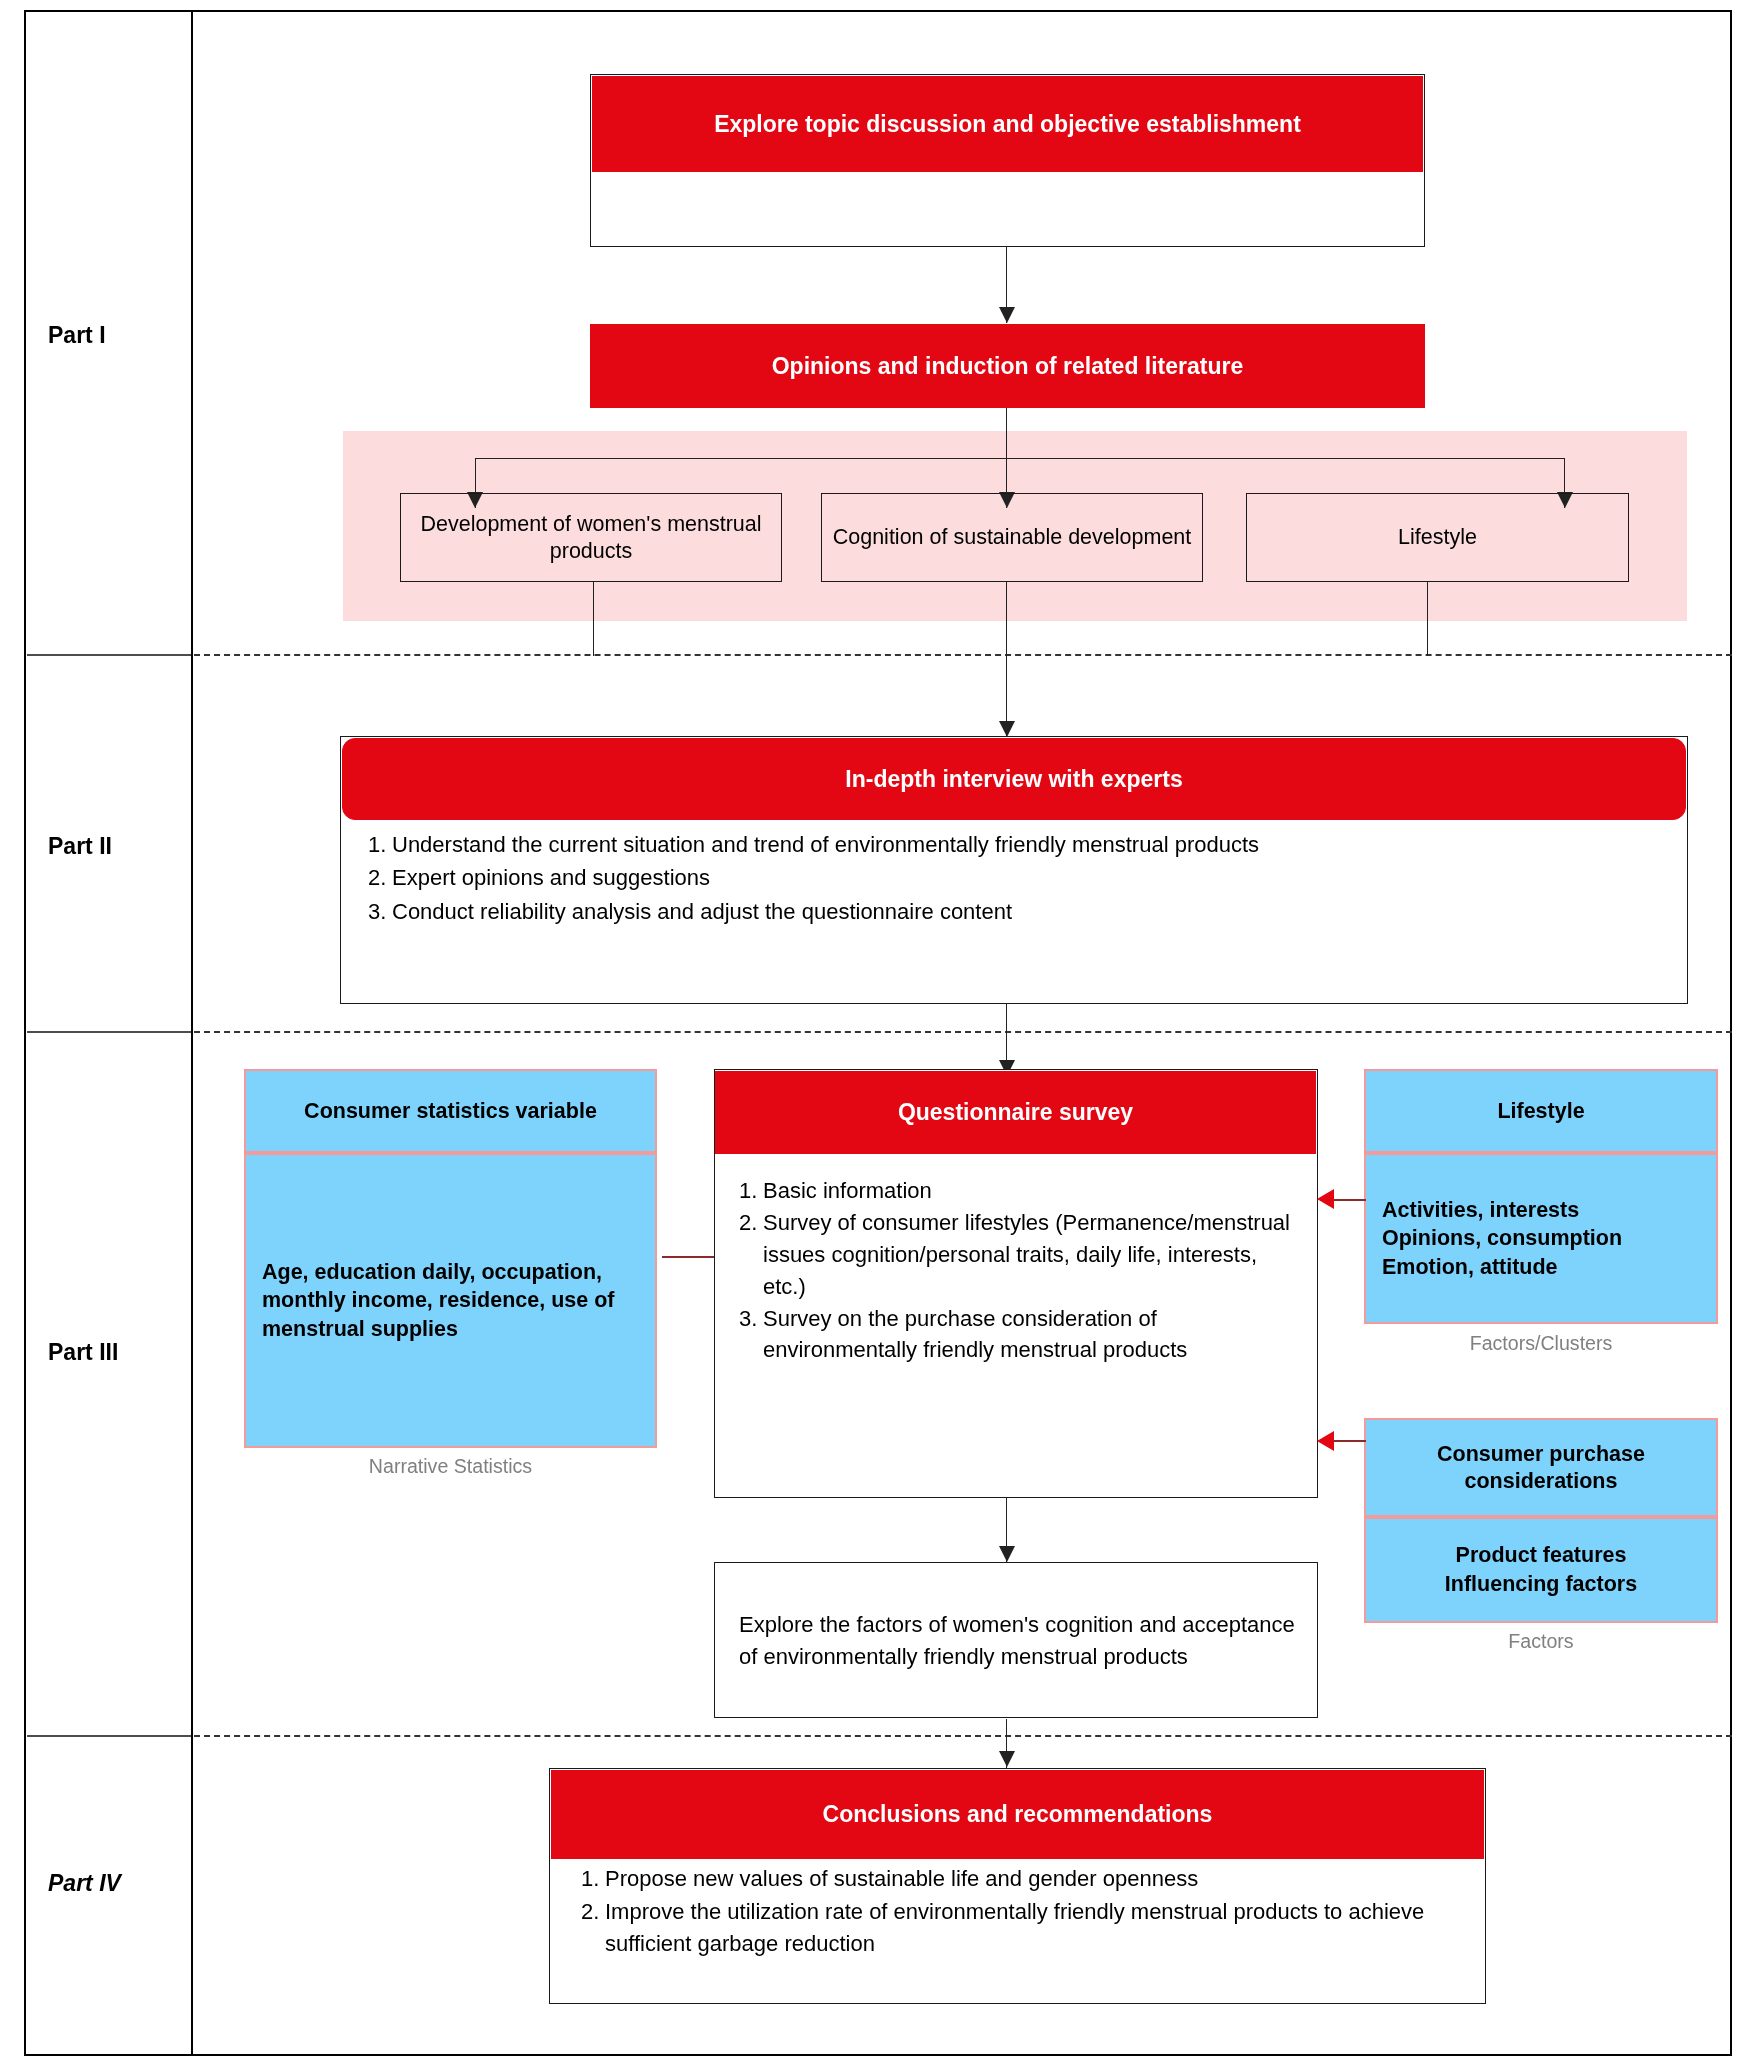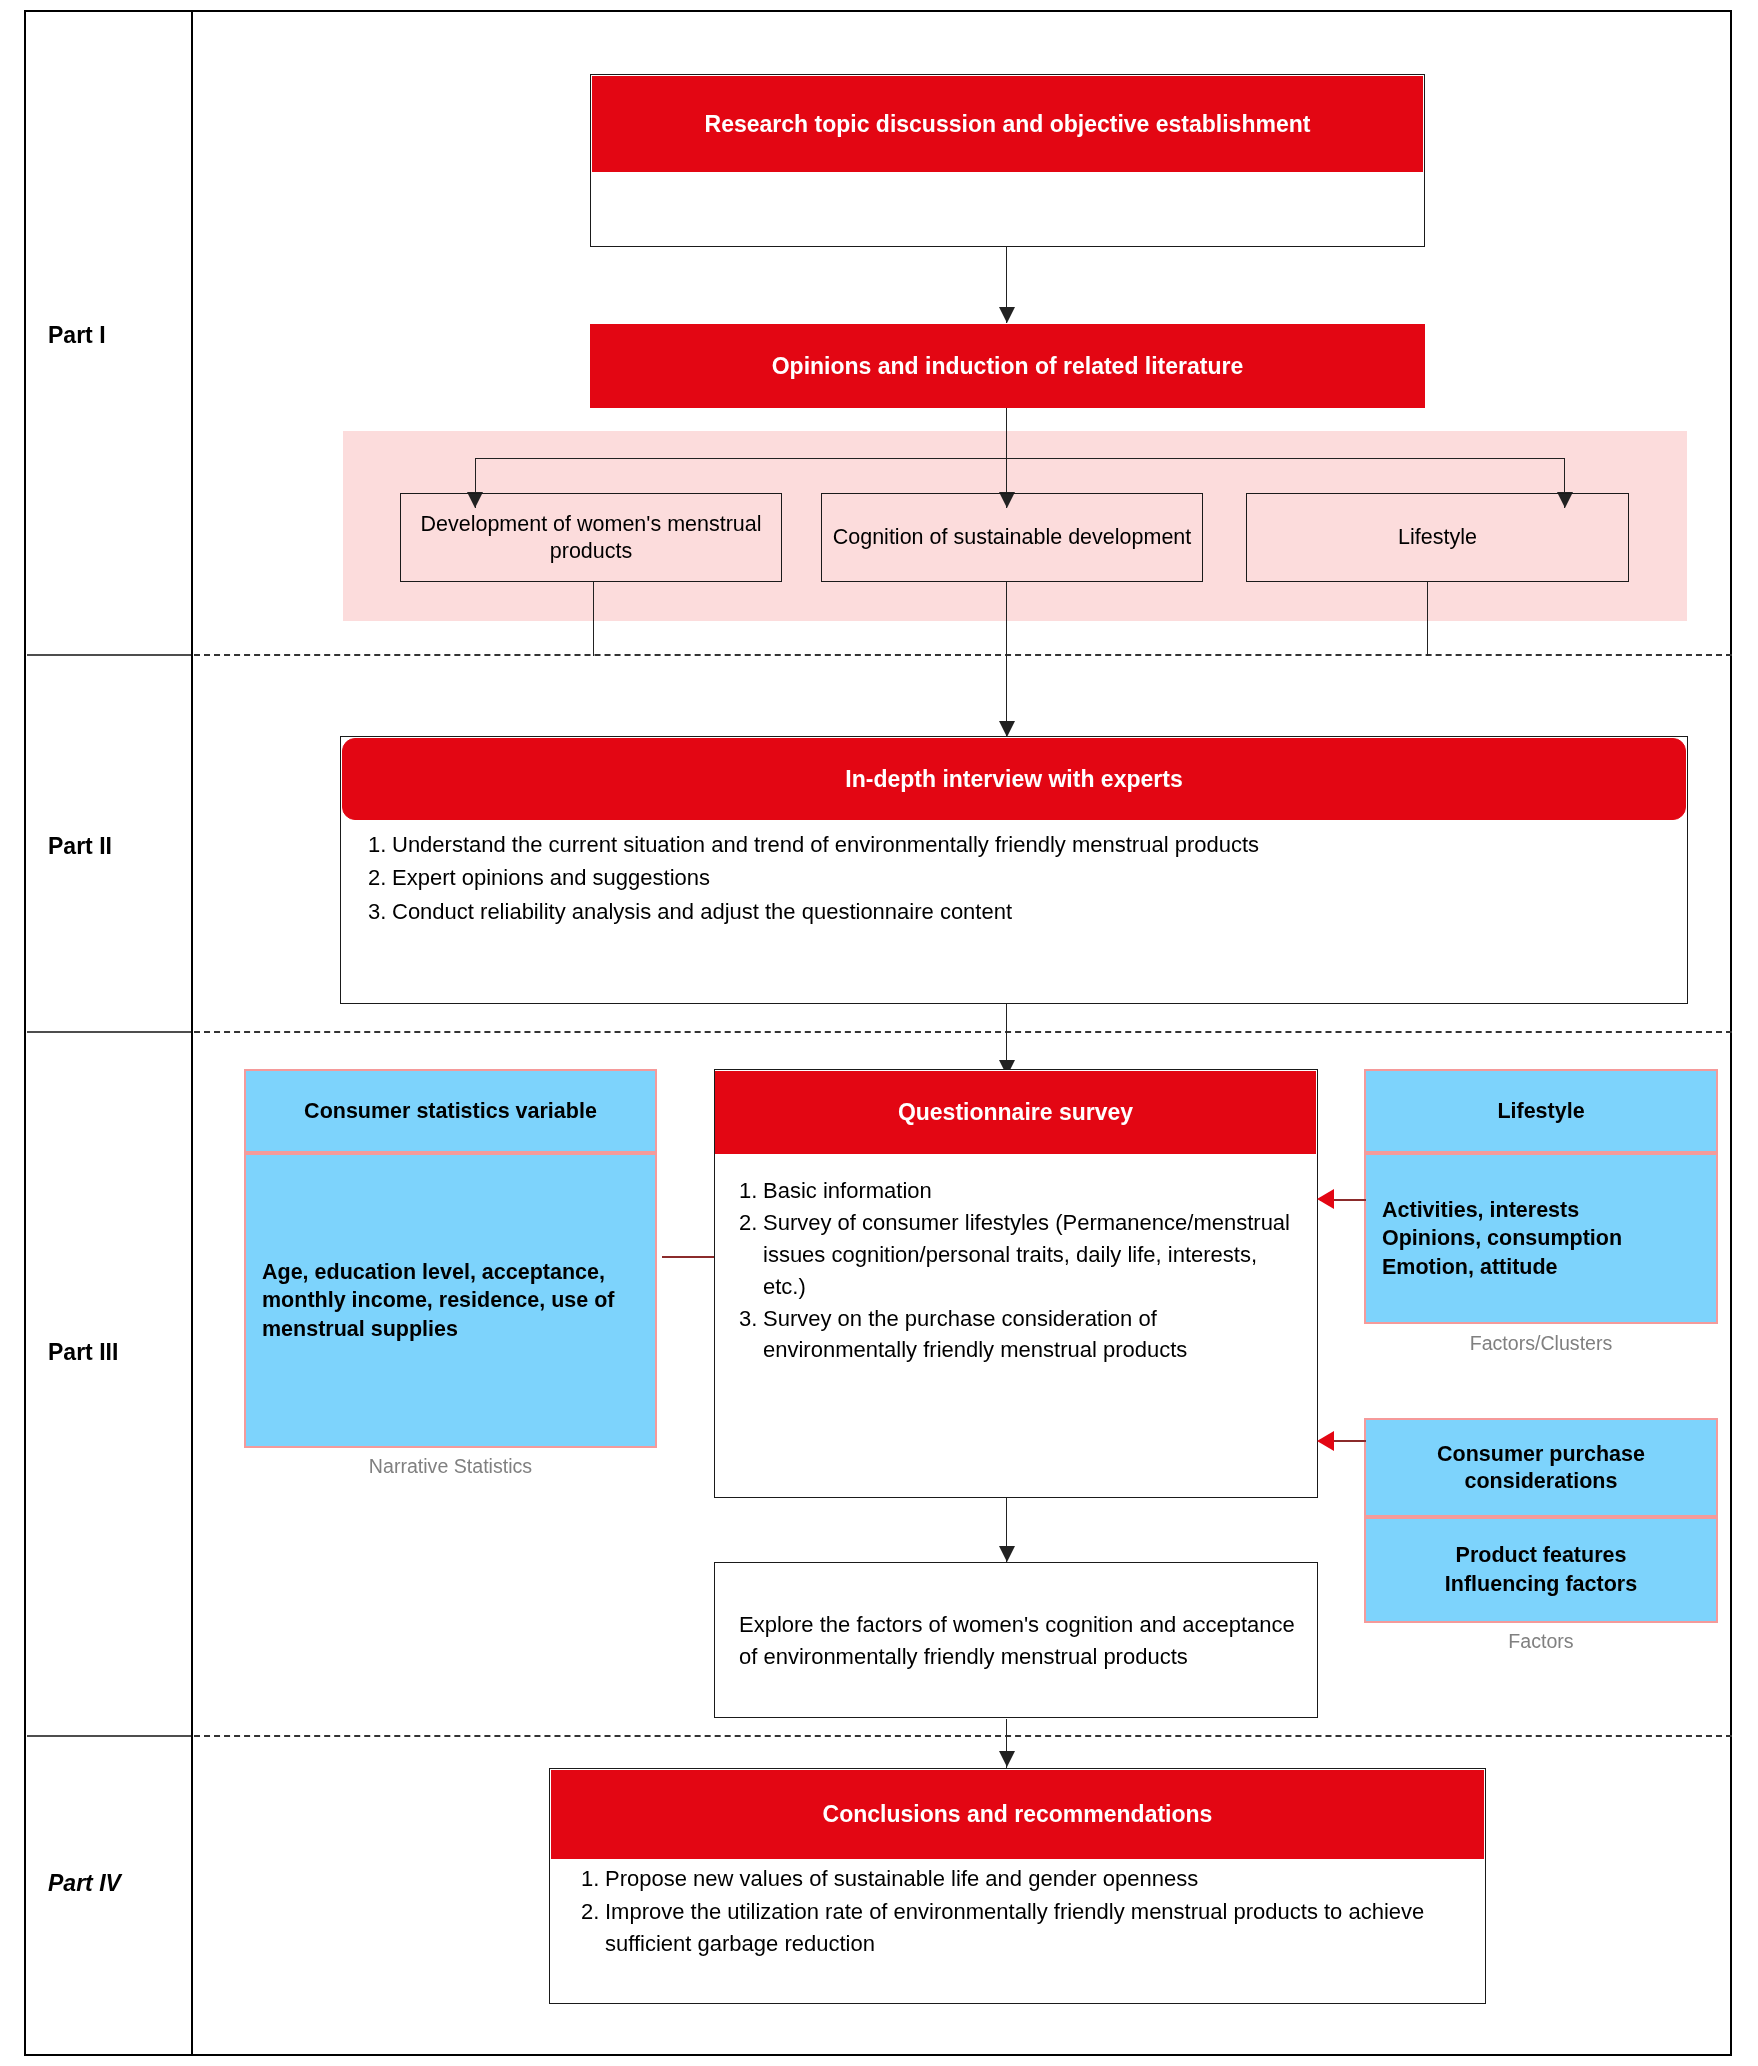--- a/index.html
+++ b/index.html
@@ -196,21 +196,21 @@
   <div class="row-div-right" style="top:1031px;"></div>
   <div class="row-div-left" style="top:1735px;"></div>
   <div class="row-div-right" style="top:1735px;"></div>
 
   <div class="part-label" style="top:322px;">Part I</div>
   <div class="part-label" style="top:833px;">Part II</div>
   <div class="part-label" style="top:1339px;">Part III</div>
   <div class="part-label" style="top:1870px;font-style:italic;">Part IV</div>
 
   <div class="box" style="left:590px; top:74px; width:835px; height:173px;"></div>
-  <div class="hdr" style="left:592px; top:76px; width:831px; height:96px; font-size:23px;">Research topic discussion and objective establishment</div>
+  <div class="hdr" style="left:592px; top:76px; width:831px; height:96px; font-size:23px;">Explore topic discussion and objective establishment</div>
 
   <div class="vline" style="left:1006px; top:246px; height:77px;"></div>
   <div class="arrow-down" style="left:999px; top:307px;"></div>
 
   <div class="hdr" style="left:590px; top:324px; width:835px; height:84px; font-size:23px;">Opinions and induction of related literature</div>
 
   <div class="pink-band"></div>
 
   <div class="vline" style="left:1006px; top:408px; height:51px;"></div>
   <div class="hline" style="left:475px; top:458px; width:1090px;"></div>
@@ -246,21 +246,21 @@
     <li>
         <span class="num">3.</span>
         <span class="txt">Conduct reliability analysis and adjust the questionnaire content</span>
       </li>
   </ul>
 
   <div class="vline" style="left:1006px; top:1004px; height:71px;"></div>
   <div class="arrow-down" style="left:999px; top:1060px;"></div>
 
   <div class="pk-box pk-title" style="left:244px; top:1069px; width:413px; height:84px;">Consumer statistics variable</div>
-  <div class="pk-box pk-body" style="left:244px; top:1153px; width:413px; height:295px;">Age, education level, acceptance, monthly income, residence, use of menstrual supplies</div>
+  <div class="pk-box pk-body" style="left:244px; top:1153px; width:413px; height:295px;">Age, education daily, occupation, monthly income, residence, use of menstrual supplies</div>
   <div class="caption" style="left:244px; top:1455px; width:413px;">Narrative Statistics</div>
 
   <div class="rline" style="left:662px; top:1256px; width:93px;"></div>
   <div class="arrow-right" style="left:737px; top:1247px;"></div>
 
   <div class="box" style="left:714px; top:1069px; width:604px; height:429px;"></div>
   <div class="hdr" style="left:715px; top:1071px; width:601px; height:83px; font-size:23px;">Questionnaire survey</div>
   <ul class="ol-list body-txt" style="left:739px; top:1175px; width:564px; height:308px; display:block; font-size:22px; line-height:1.45;">
     <li>
         <span class="num">1.</span>

